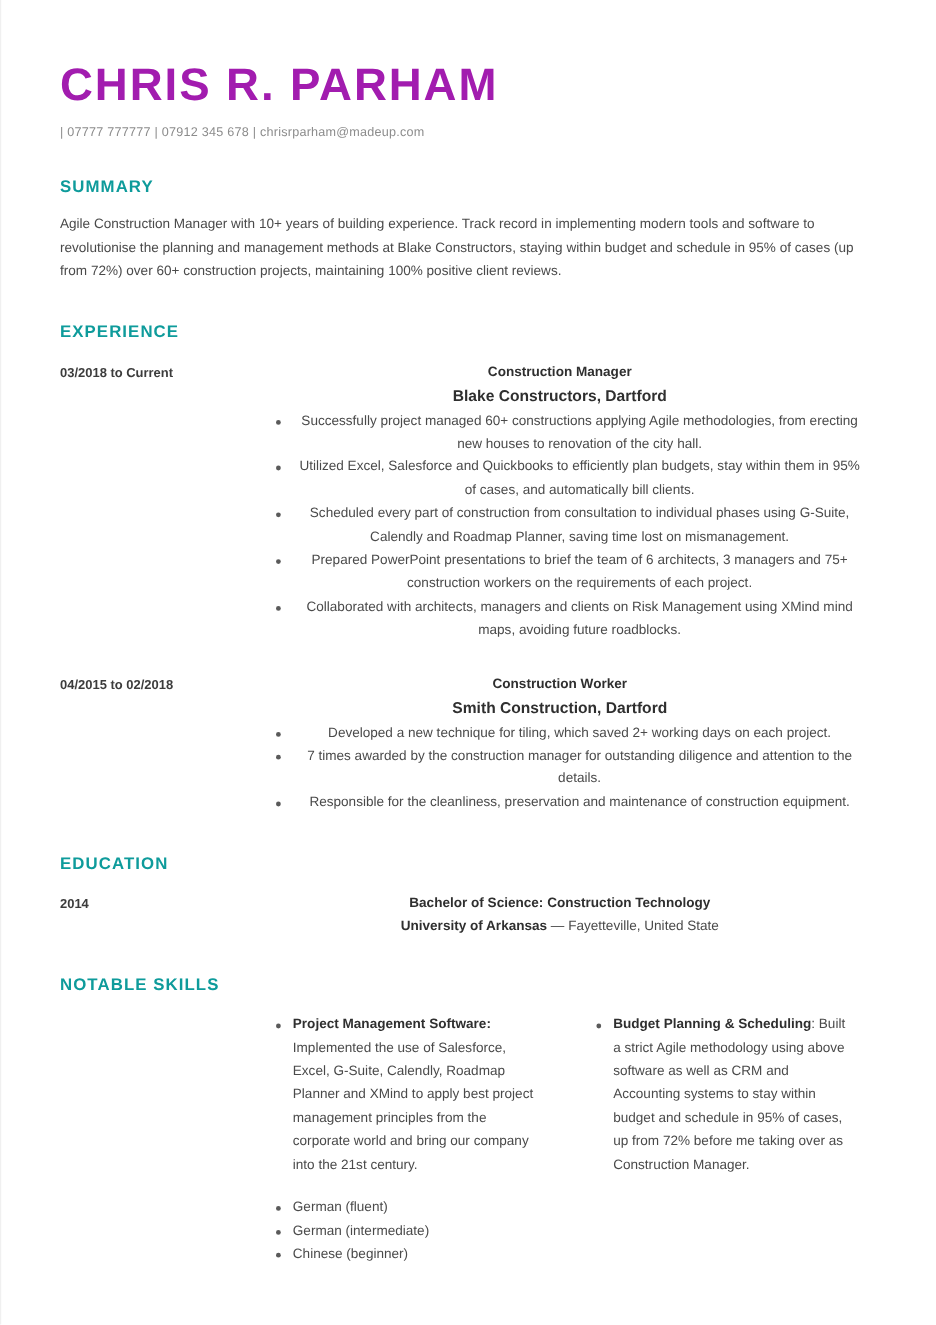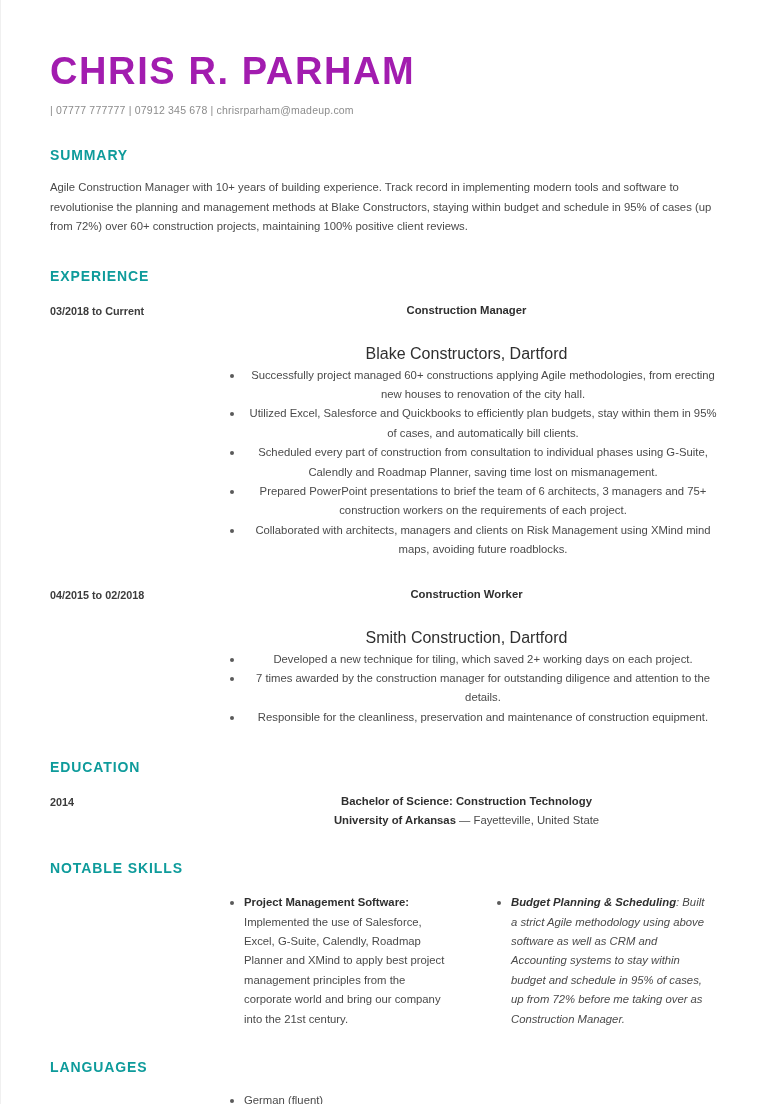--- a/index.html
+++ b/index.html
@@ -91,25 +91,24 @@
     flex: 1 1 auto;
     text-align: center;
   }
   .job-title {
     font-size: 11.3px;
     font-weight: bold;
     color: #2f2f2f;
     line-height: 19px;
   }
   .job-org {
-    font-size: 16px;
-    font-weight: normal;
-    color: #2f2f2f;
-    line-height: 19px;
-    margin-top: 24px;
+    font-size: 13px;
+    font-weight: bold;
+    color: #2f2f2f;
+    line-height: 19px;
   }
   .exp-block-1 { margin-top: 17px; }
   .exp-block-2 { margin-top: 25px; }
   .edu-block   { margin-top: 17px; }
 
   
   ul.bullets {
     list-style: none;
     margin: 3px 0 0 0;
     padding: 0 0 0 25px;
@@ -150,21 +149,21 @@
   
   .skills-wrap {
     margin-top: 17px;
     display: flex;
     padding-left: 153px;
   }
   .skill-col {
     width: 243px;
     flex: 0 0 243px;
   }
-  .skill-col + .skill-col { margin-left: 24px; font-style: italic; }
+  .skill-col + .skill-col { margin-left: 24px; }
   ul.bullets.skill-list { padding-left: 25px; margin-top: 0; }
   ul.bullets.skill-list > li {
     font-size: 11.3px;
     line-height: 19.4px;
   }
   ul.bullets.skill-list > li b {
     font-weight: bold;
     color: #2f2f2f;
   }
 
@@ -240,21 +239,20 @@
           <li><b>Project Management Software:</b><span> Implemented the use of Salesforce, Excel, G-Suite, Calendly, Roadmap Planner and XMind to apply best project management principles from the corporate world and bring our company into the 21st century.</span></li>
         </ul>
       </div>
       <div class="skill-col">
         <ul class="bullets skill-list">
           <li><b>Budget Planning &amp; Scheduling</b><span>: Built a strict Agile methodology using above software as well as CRM and Accounting systems to stay within budget and schedule in 95% of cases, up from 72% before me taking over as Construction Manager.</span></li>
         </ul>
       </div>
     </div>
 
-    <h2 class="section-title sec-languages">LANGUAGES</h2>
 
     <div class="lang-wrap">
       <ul class="bullets lang-list">
         <li>German (fluent)</li>
         <li>German (intermediate)</li>
         <li>Chinese (beginner)</li>
       </ul>
     </div>
 
   </div>

